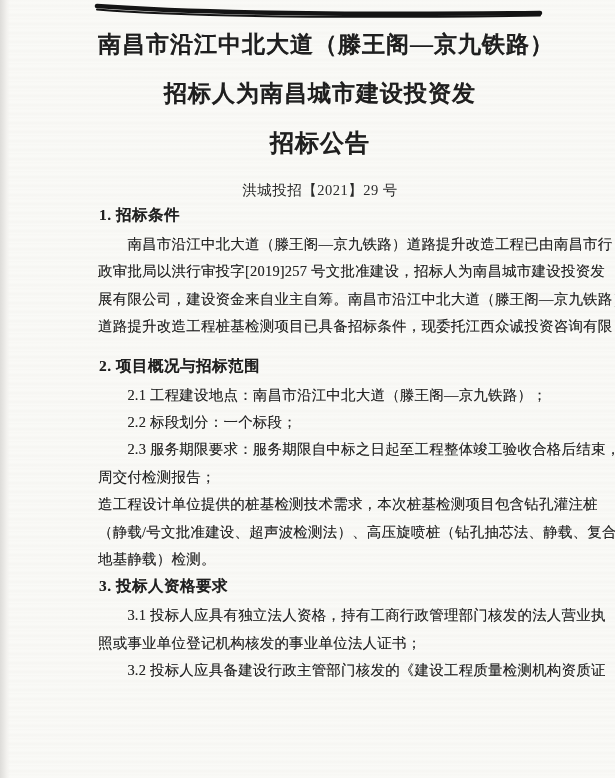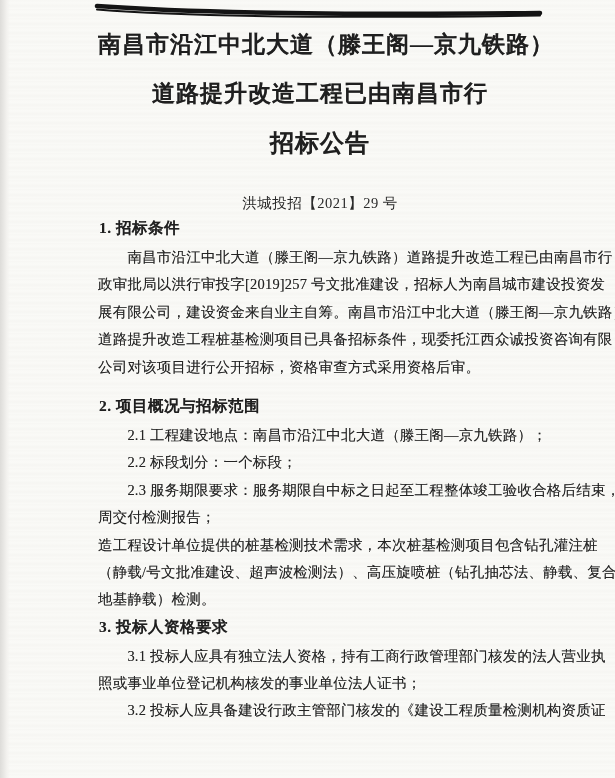--- a/index.html
+++ b/index.html
@@ -33,21 +33,21 @@
   .title-block { padding-top: 33px; text-align: center; }
   .title-line {
     font-size: 23px; font-weight: bold; line-height: 24px;
     letter-spacing: 1px; margin-bottom: 25px;
     text-shadow: 0 0 0.5px rgba(20,20,20,0.55);
     white-space: nowrap;
     text-align: center;
   }
   .title-line.announce { font-size: 24px; margin-bottom: 0; }
   .doc-number {
-    text-align: center; font-size: 14.5px; margin-top: 39px;
+    text-align: center; font-size: 14.5px; margin-top: 26px;
     letter-spacing: 0.5px; color: #2a2a2a;
   }
   .section-heading {
     font-weight: bold; font-size: 15.5px; line-height: 20px;
     letter-spacing: 0.5px; margin-left: 1px;
     text-shadow: 0 0 0.4px rgba(20,20,20,0.5);
     white-space: nowrap;
   }
   .sec1-heading { margin-top: 5px; }
   .sec2-heading { margin-top: 15px; }
@@ -67,33 +67,32 @@
 
   <svg class="scan-band" viewBox="0 0 615 30" xmlns="http://www.w3.org/2000/svg">
     <path d="M97,6 C180,12 300,15.5 540,13" stroke="#141414" stroke-width="4.5" fill="none" stroke-linecap="round"></path>
     <path d="M97,9.5 C180,16 300,19 540,15.5" stroke="#141414" stroke-width="2" fill="none" stroke-linecap="round"></path>
   </svg>
 
   <div class="content">
 
     <div class="title-block">
       <div class="title-line">南昌市沿江中北大道（滕王阁—京九铁路）</div>
-      <div class="title-line">道路提升改造工程已由南昌市行</div>
+      <div class="title-line">招标人为南昌城市建设投资发</div>
       <div class="title-line announce">招标公告</div>
     </div>
 
     <div class="doc-number">洪城投招【2021】29 号</div>
 
     <div class="section-heading sec1-heading">1. 招标条件</div>
     <div class="para-block">
       <div class="text-line">　　南昌市沿江中北大道（滕王阁—京九铁路）道路提升改造工程已由南昌市行</div>
       <div class="text-line">政审批局以洪行审投字[2019]257 号文批准建设，招标人为南昌城市建设投资发</div>
       <div class="text-line">展有限公司，建设资金来自业主自筹。南昌市沿江中北大道（滕王阁—京九铁路）</div>
       <div class="text-line">道路提升改造工程桩基检测项目已具备招标条件，现委托江西众诚投资咨询有限</div>
-      <div class="text-line">公司对该项目进行公开招标，资格审查方式采用资格后审。</div>
     </div>
 
     <div class="section-heading sec2-heading">2. 项目概况与招标范围</div>
     <div class="para-block">
       <div class="text-line">　　2.1 工程建设地点：南昌市沿江中北大道（滕王阁—京九铁路）；</div>
       <div class="text-line">　　2.2 标段划分：一个标段；</div>
       <div class="text-line">　　2.3 服务期限要求：服务期限自中标之日起至工程整体竣工验收合格后结束，</div>
       <div class="text-line">周交付检测报告；</div>
       <div class="text-line">造工程设计单位提供的桩基检测技术需求，本次桩基检测项目包含钻孔灌注桩</div>
       <div class="text-line">（静载/号文批准建设、超声波检测法）、高压旋喷桩（钻孔抽芯法、静载、复合</div>

